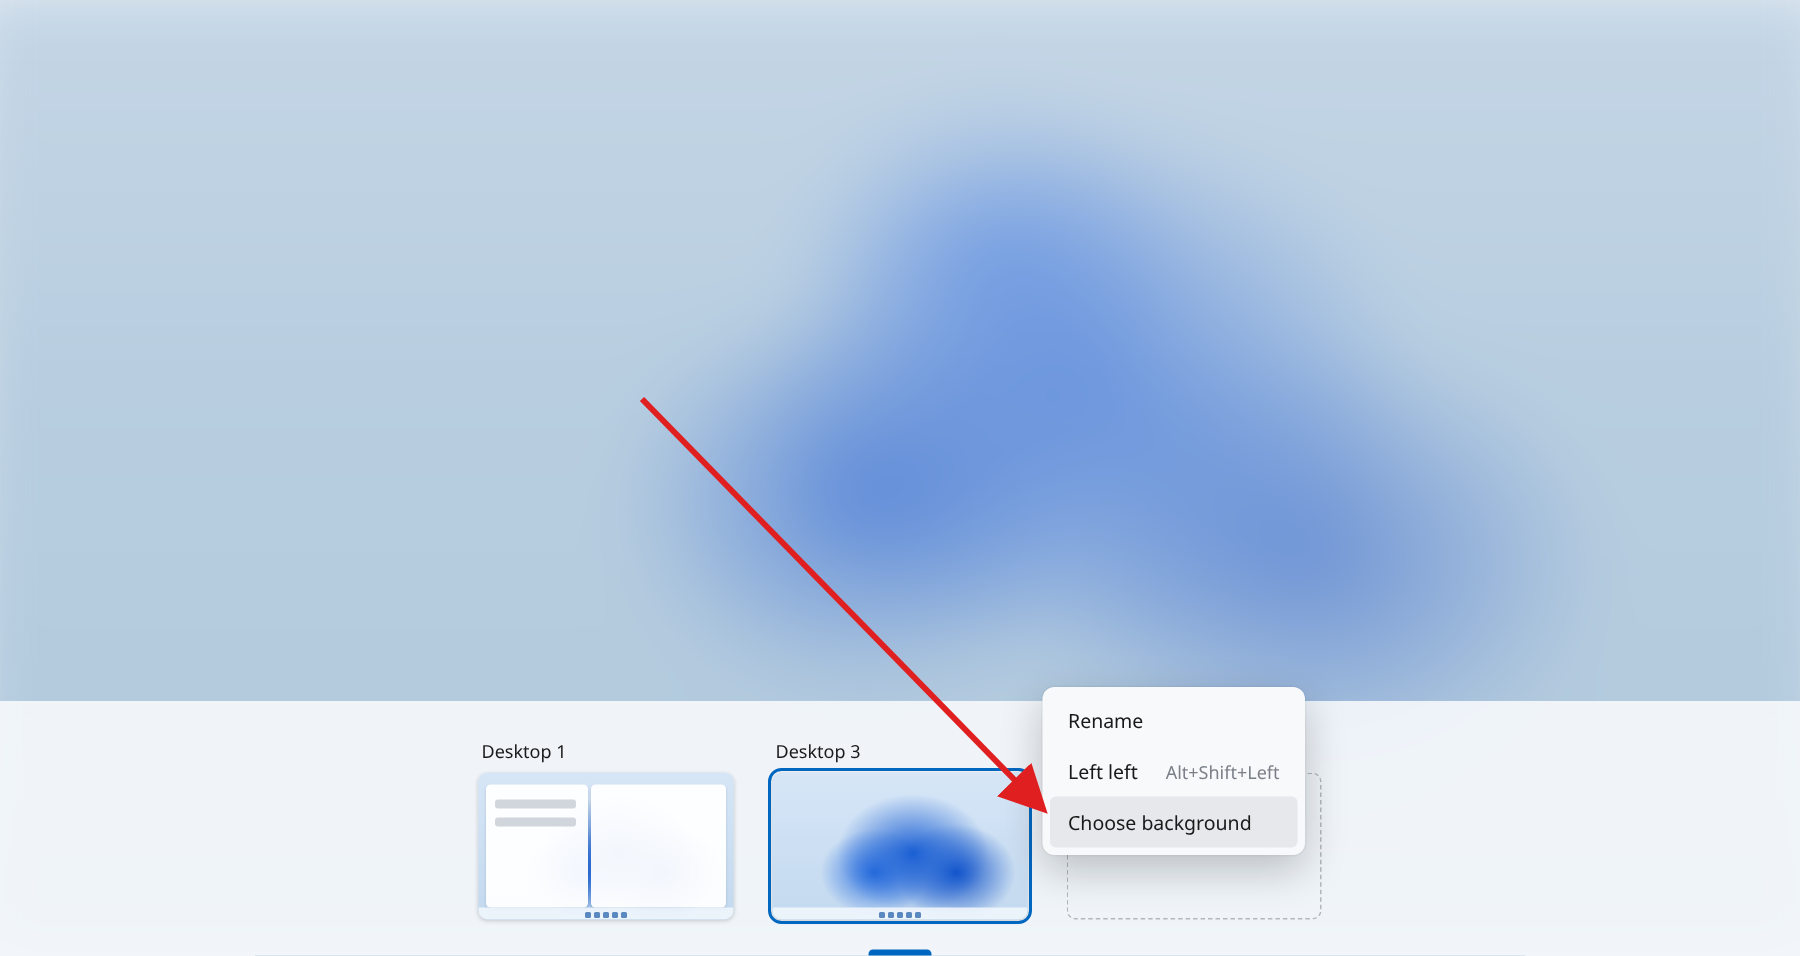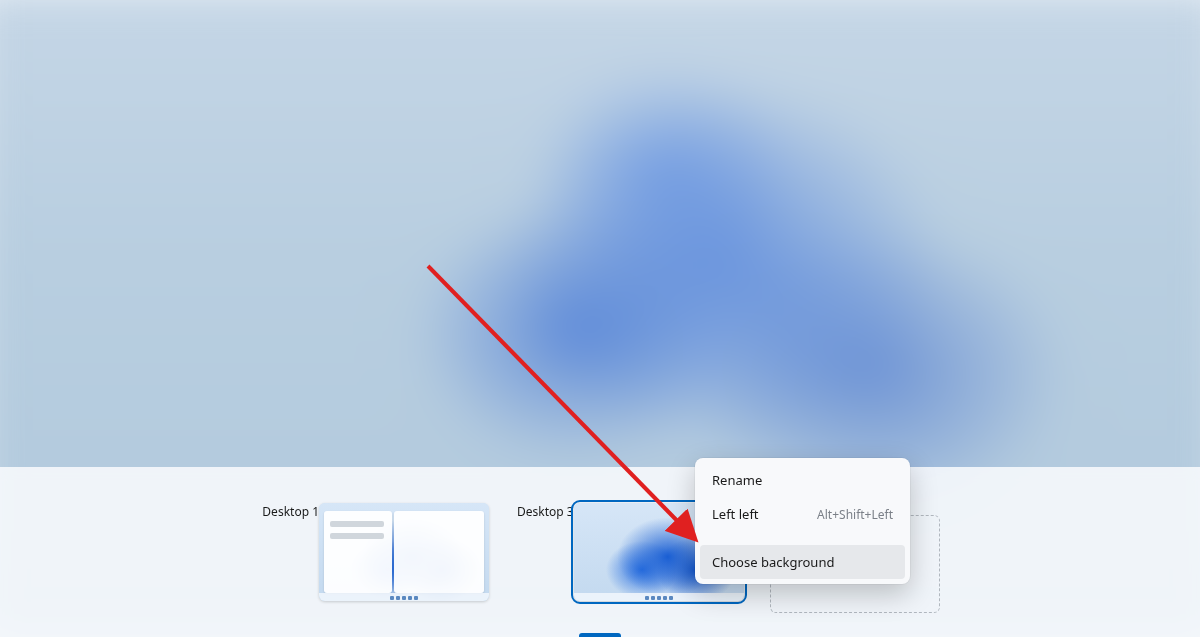--- a/index.html
+++ b/index.html
@@ -28,20 +28,21 @@
       background: rgba(250,252,254,0.85);
       backdrop-filter: blur(6px);
       display: flex;
       align-items: center;
       justify-content: center;
       gap: 26px;
       padding: 0 30px;
     }
     .desktop-card {
       display: flex;
+      flex-direction: column;
       align-items: flex-start;
     }
     .desktop-label {
       font-size: 12px;
       color: #1a1a1a;
       margin-bottom: 6px;
       padding-left: 2px;
     }
     .thumb {
       width: 170px;
@@ -162,40 +163,39 @@
       width: 42px;
       height: 4px;
       background: #0067c0;
       border-radius: 3px 3px 0 0;
     }
 
     .context-menu {
       position: absolute;
       left: 695px;
       top: 458px;
-      width: 215px;
+      width: 175px;
       background: #f8f9fb;
       border-radius: 8px;
       box-shadow: 0 10px 28px rgba(0,0,0,0.22), 0 0 0 1px rgba(0,0,0,0.04);
       padding: 5px;
       font-size: 13px;
     }
     .menu-item {
       display: flex;
       align-items: center;
       justify-content: space-between;
       height: 34px;
       padding: 0 12px;
       border-radius: 4px;
       color: #1a1a1a;
       cursor: default;
     }
     .menu-item.hover {
       background: #e6e8eb;
-      margin-top: 14px;
     }
     .menu-shortcut {
       color: #7b8088;
       font-size: 12px;
     }
 
     .annotation-arrow {
       position: absolute;
       left: 420px;
       top: 258px;

